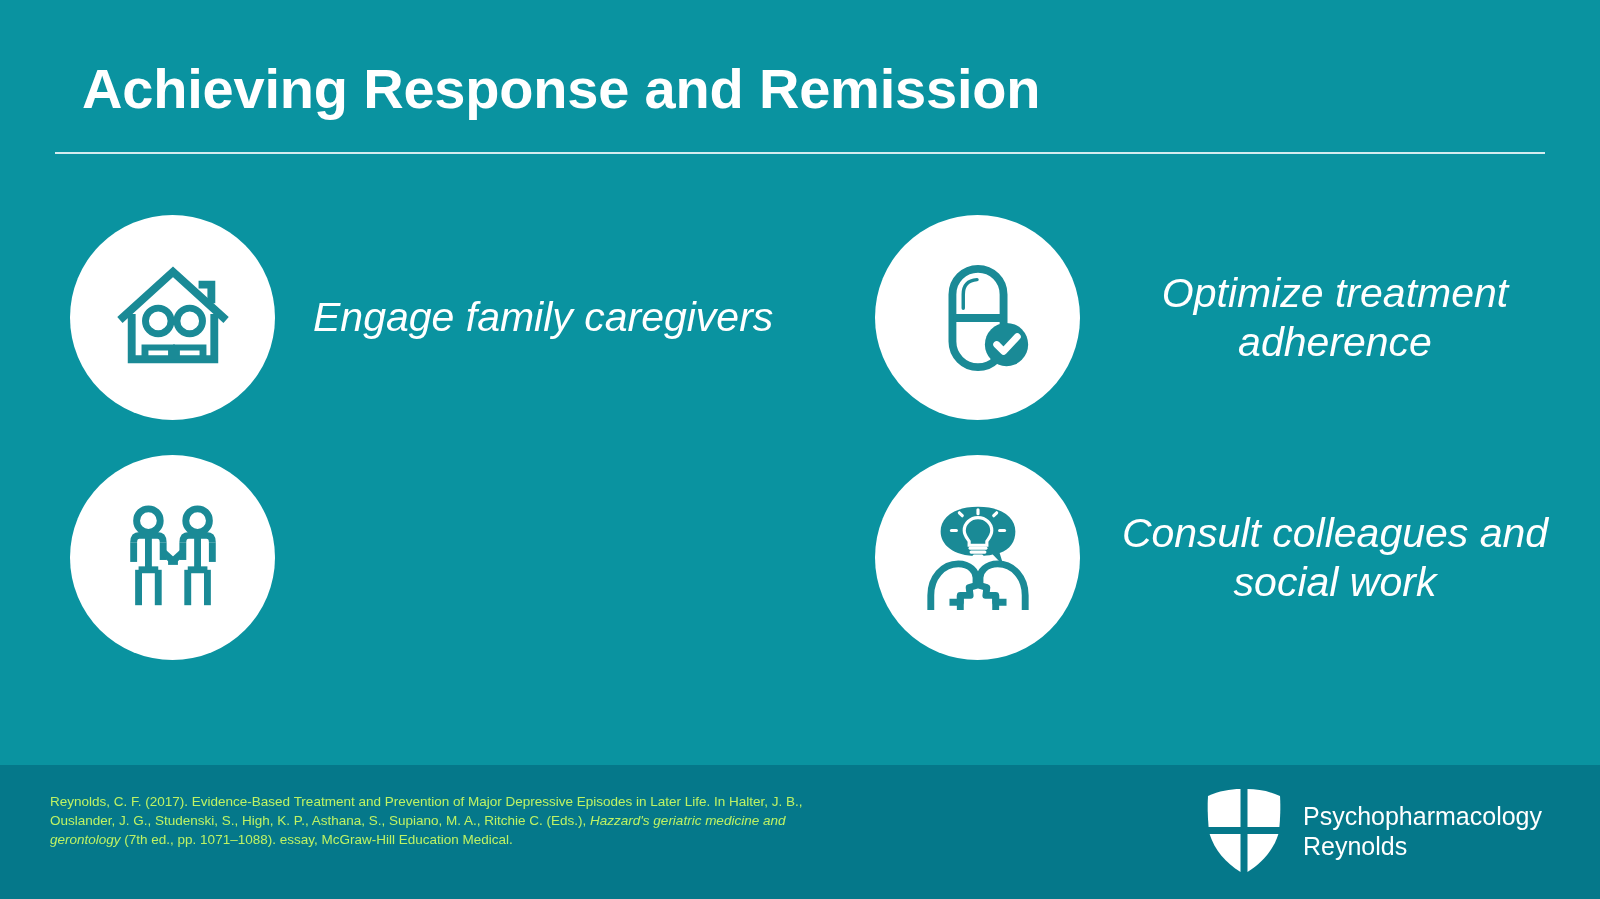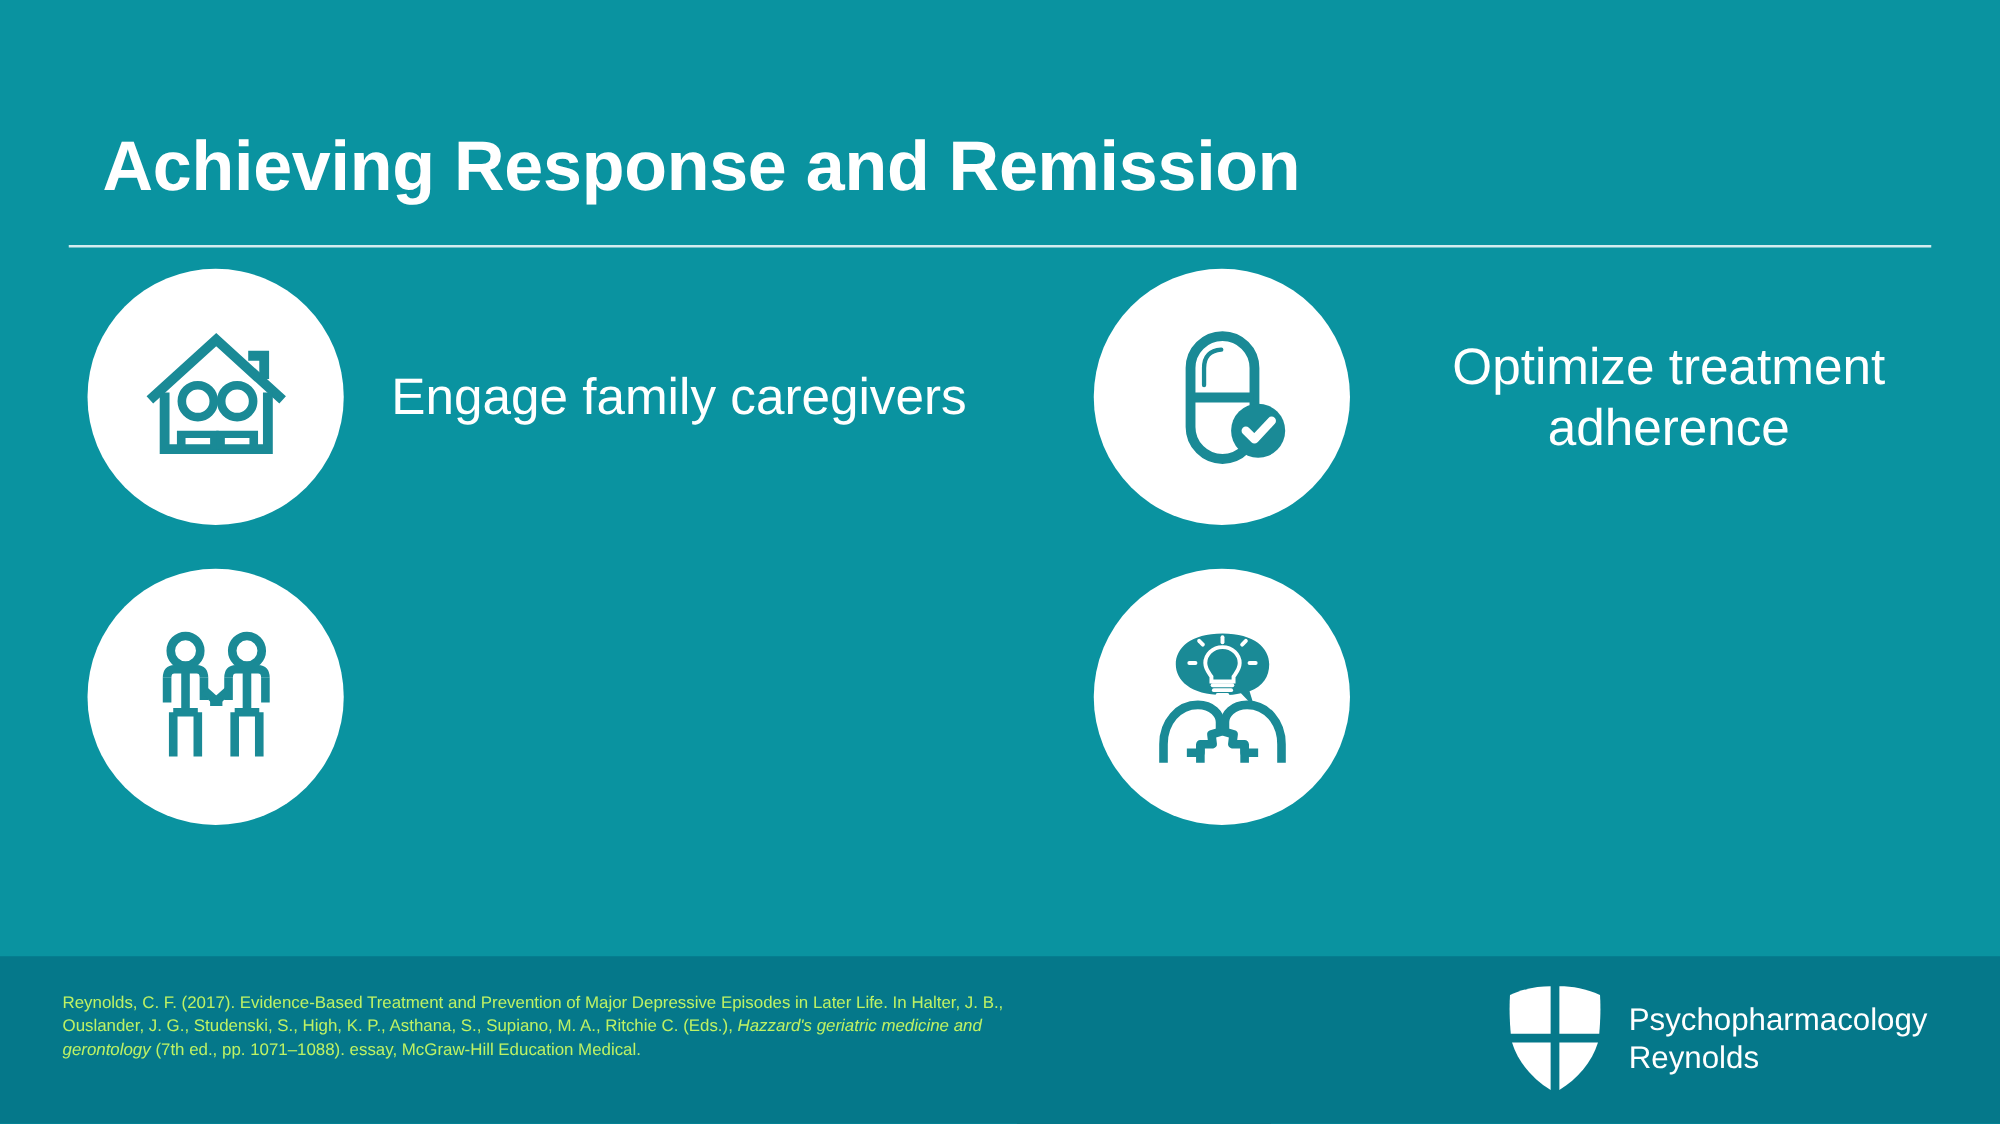--- a/index.html
+++ b/index.html
@@ -25,21 +25,20 @@
     background: #0a93a0;
   }
 
   
   .title-block {
     position: absolute;
     left: 0;
     top: 60px;
     width: 1320px;
     height: 100px;
-    margin-top: 44px;
   }
 
   .slide-title {
     position: absolute;
     left: 82px;
     top: 0;
     font-size: 56px;
     font-weight: bold;
     color: #ffffff;
     letter-spacing: -0.2px;
@@ -57,20 +56,21 @@
     opacity: 0.9;
   }
 
   
   .items {
     position: absolute;
     left: 0;
     top: 200px;
     width: 1600px;
     height: 500px;
+    font-style: italic;
   }
 
   .item {
     position: absolute;
     display: flex;
     align-items: center;
   }
 
   .item-r1c1 { left: 70px;  top: 15px;  width: 780px; }
   .item-r1c2 { left: 875px; top: 15px;  width: 680px; }
@@ -257,20 +257,21 @@
             <path d="M42 98 L42 105 L31 105"></path>
           </g>
 
           <g fill="none" stroke="#1a8a96" stroke-width="7" stroke-linejoin="round" stroke-linecap="butt">
             <path d="M108 113 L108 98 C108 80 96 66 80 66 C68 66 62 74 62 80
                      L62 88 L69 90 L68 98 L78 98 L78 113"></path>
             <path d="M78 98 L78 105 L89 105"></path>
           </g>
         </svg>
       </div>
+      <div class="item-label">Consult colleagues and social work</div>
     </div>
 
   </div>
 
   <div class="footer">
     <div class="citation"><span>Reynolds, C. F. (2017). Evidence-Based Treatment and Prevention of Major Depressive Episodes in Later Life. In Halter, J. B., Ouslander, J. G., Studenski, S., High, K. P., Asthana, S., Supiano, M. A., Ritchie C. (Eds.), </span><span class="ital">Hazzard's geriatric medicine and gerontology</span><span> (7th ed., pp. 1071–1088). essay, McGraw-Hill Education Medical.</span></div>
 
     <div class="logo">
       <svg class="logo-mark" viewBox="0 0 82 88" aria-hidden="true">
 

